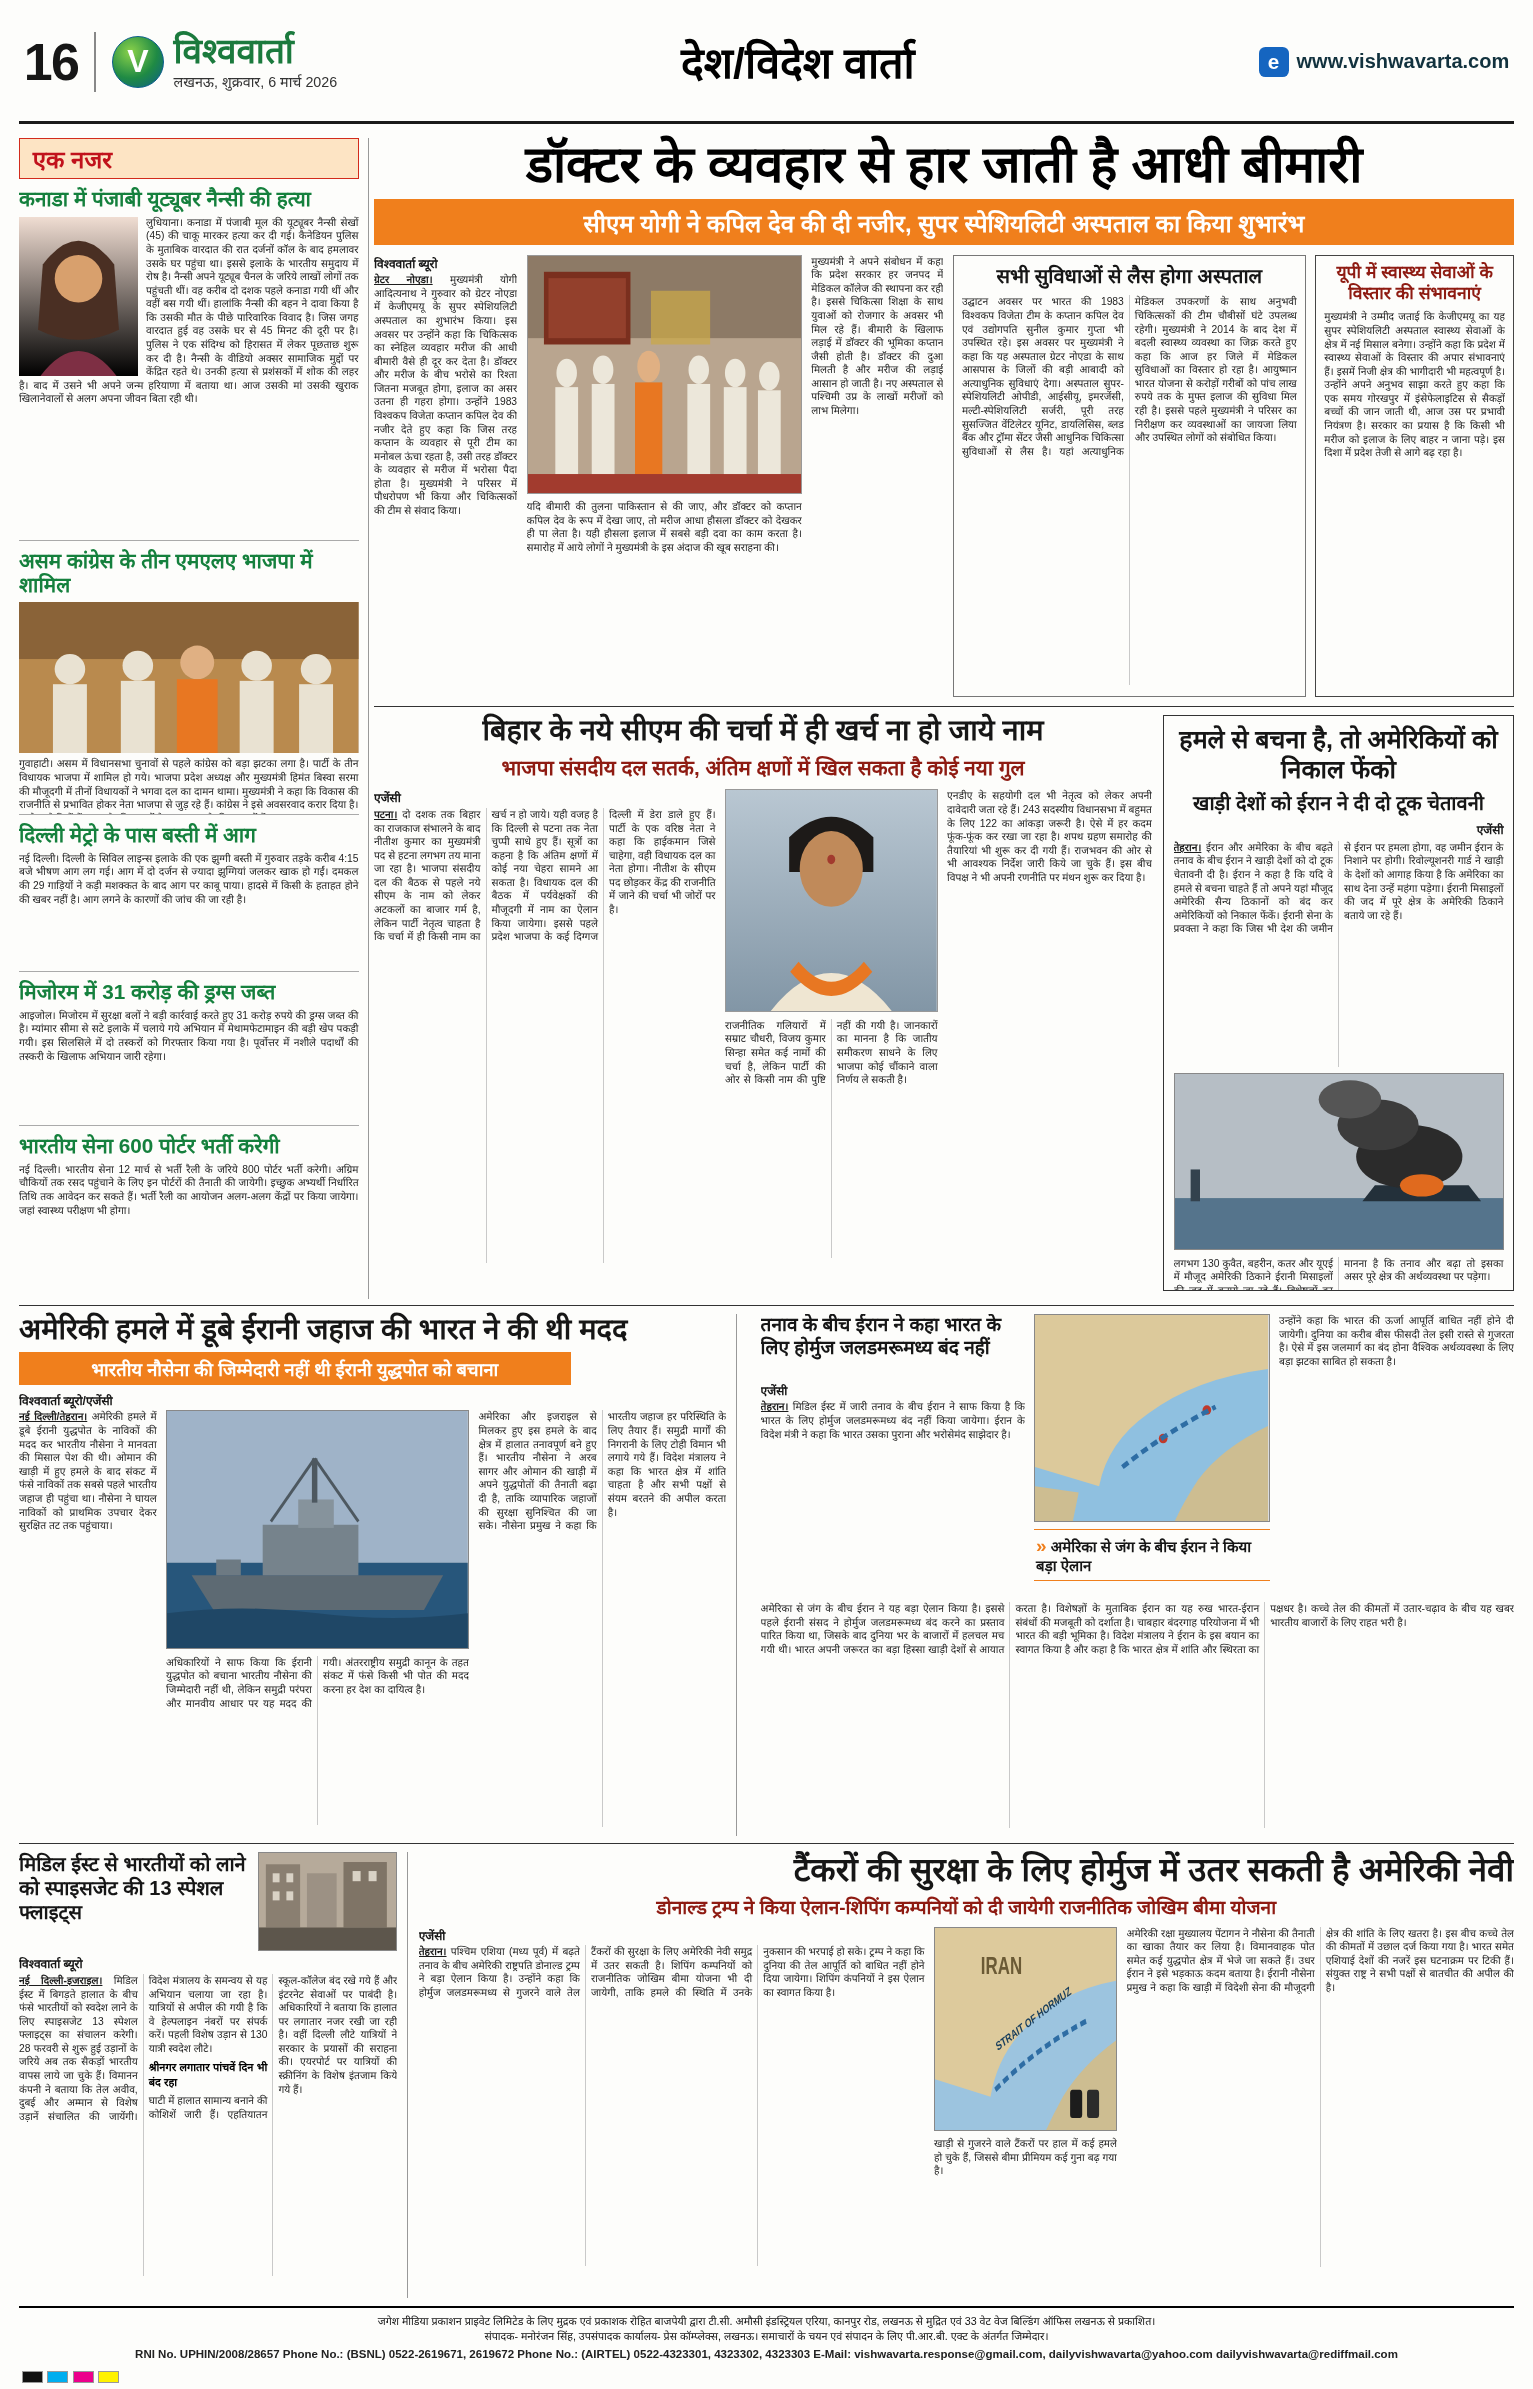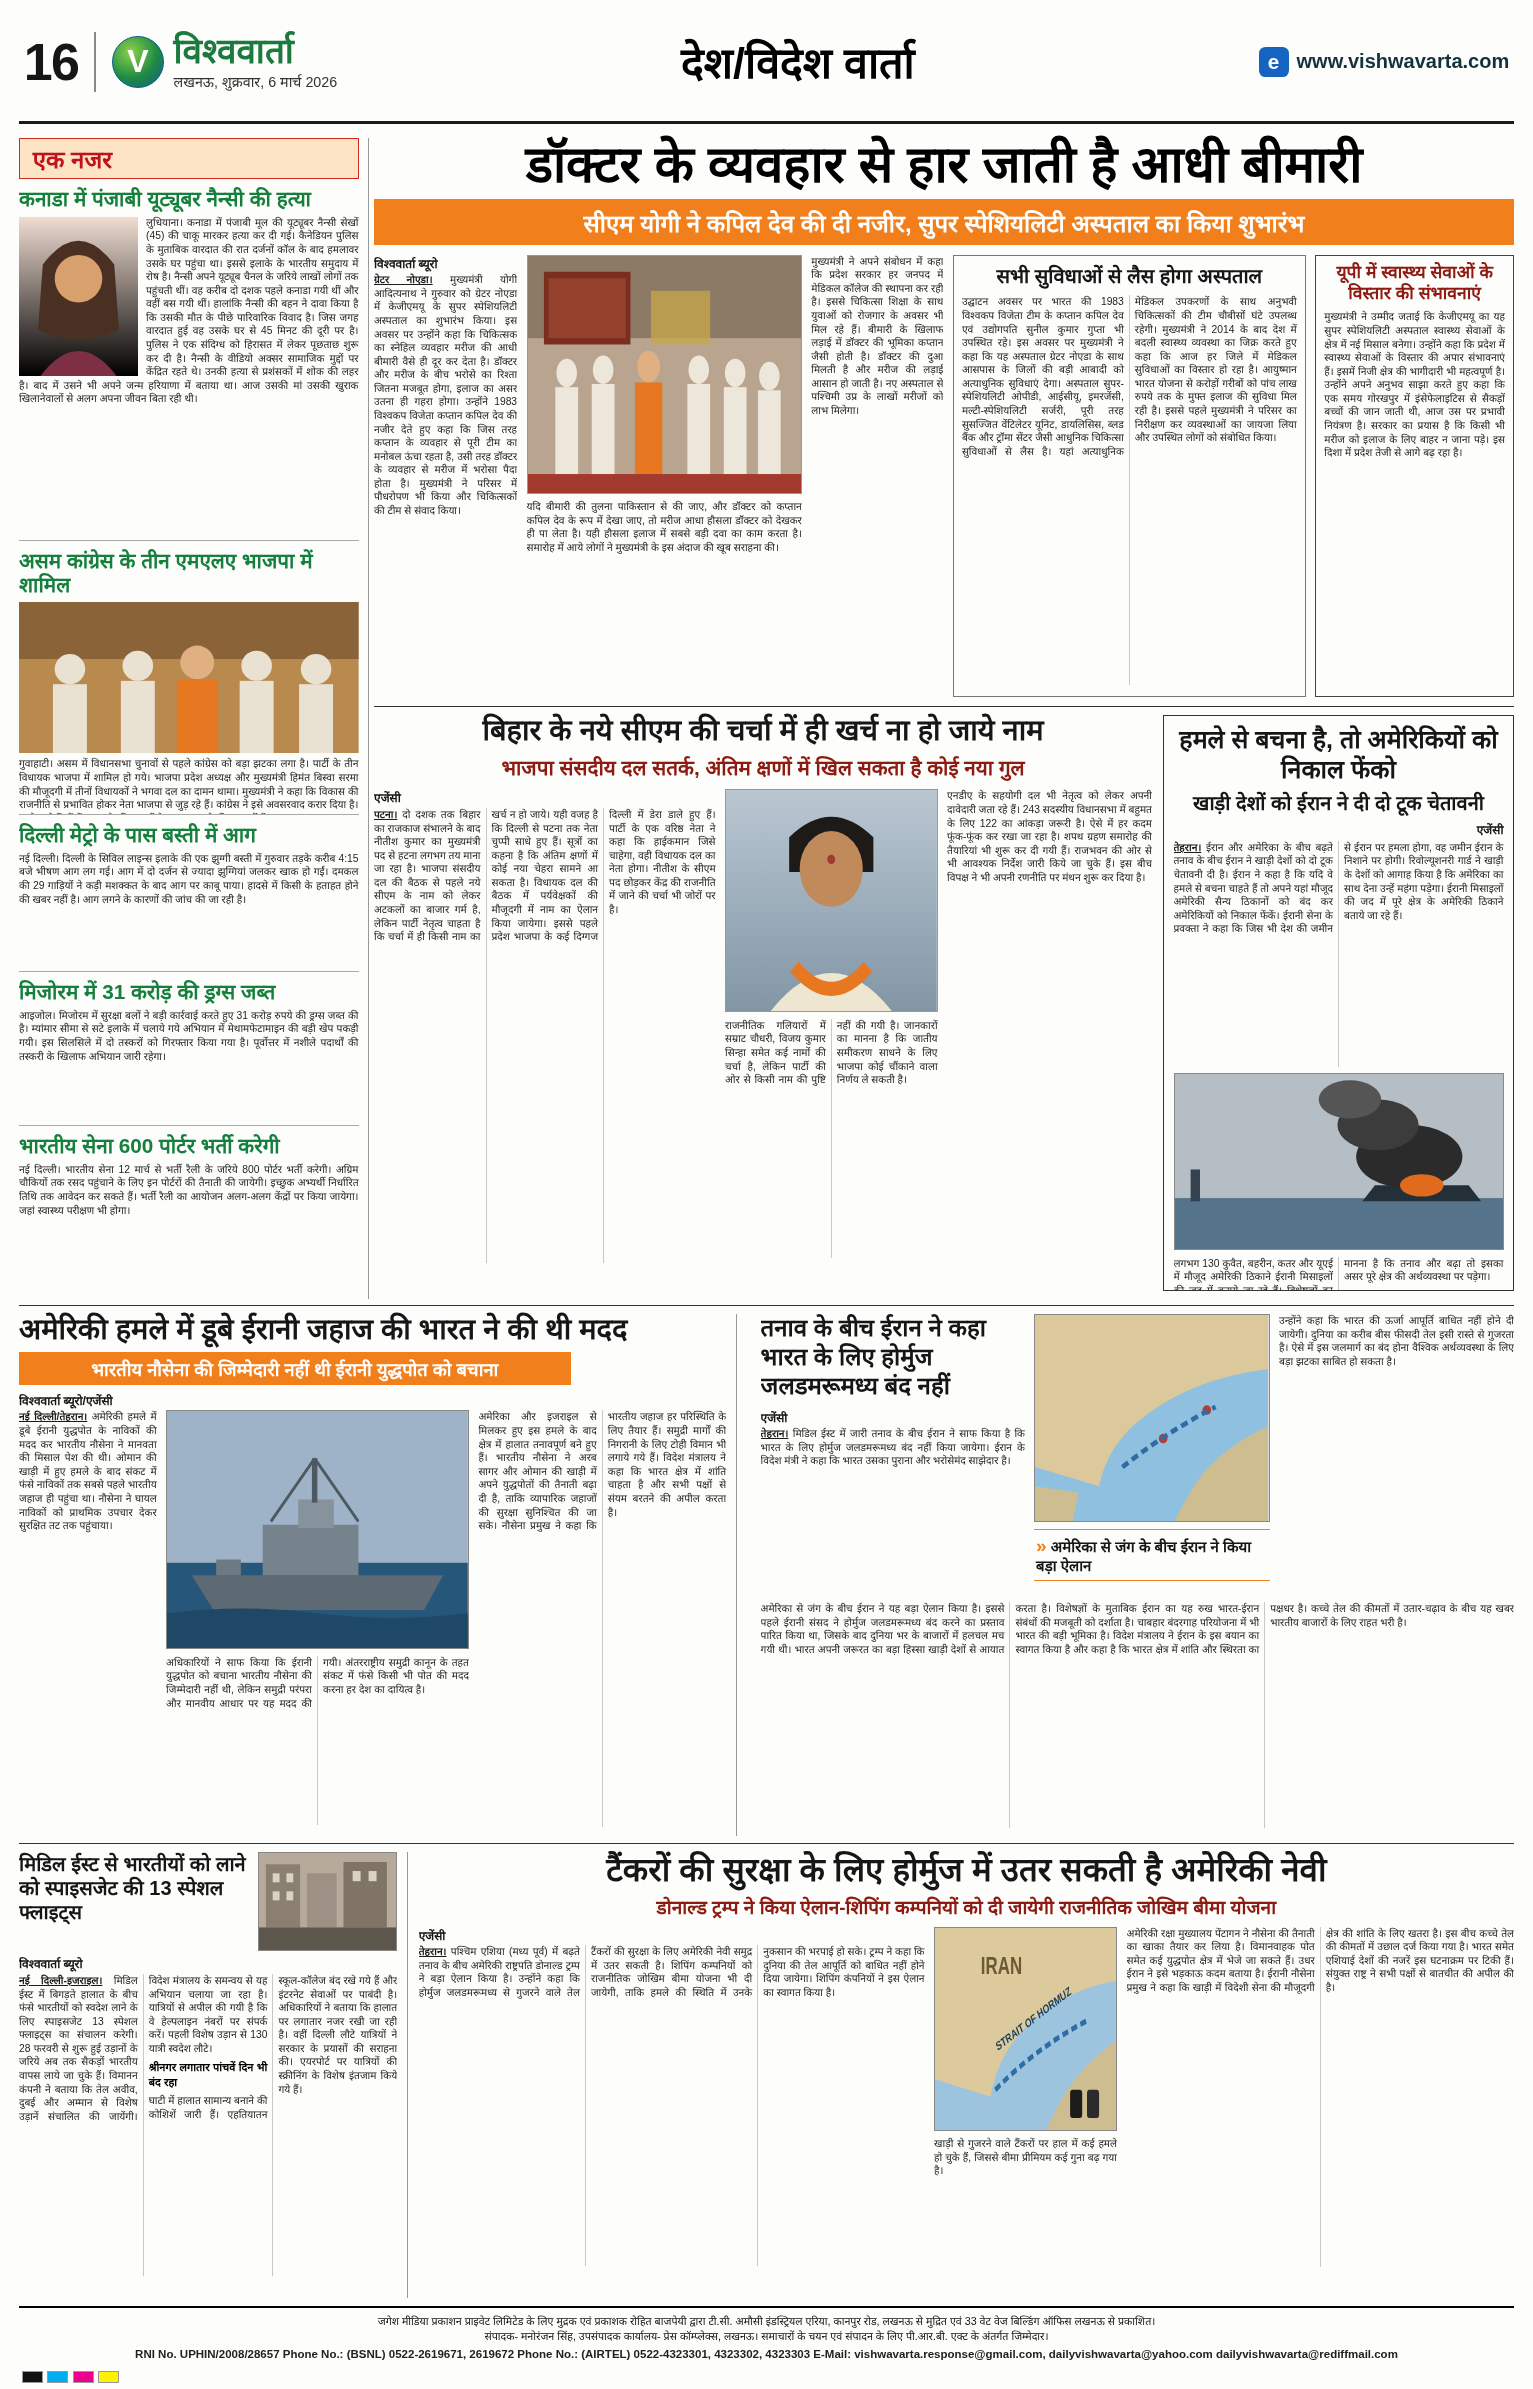--- a/index.html
+++ b/index.html
@@ -83,39 +83,39 @@
     padding:4px 8px; width:78%; margin:6.4px 0; }
   .ship-body { display:flex; gap:9.5px; height:417px; overflow:hidden; }
   .ship-colA { width:20%; }
   .ship-photo-col { width:44%; display:flex; flex-direction:column; gap:6.4px; }
   .ship-photo { width:100%; height:239px; border:0.8px solid #888; }
   .ship-colB { width:36%; }
 
   .hormuz { flex:1; min-width:0; }
   .hz-top { display:flex; gap:9.5px; height:280px; overflow:hidden; }
   .hz-colA { width:36%; }
-  .hz-headline { font-size:24px; font-weight:800; line-height:1.2; margin-bottom:8px; }
+  .hz-headline { font-size:19px; font-weight:800; line-height:1.2; margin-bottom:22px; }
   .hz-colB { width:32%; display:flex; flex-direction:column; gap:6.4px; }
   .hz-map { width:100%; height:208px; border:0.8px solid #888; }
   .pullquote { font-size:15px; font-weight:bold; line-height:1.25; border-top:1.6px solid #f07f1c; border-bottom:1.6px solid #f07f1c; padding:4px 1.6px; }
   .pq-mark { color:#f07f1c; font-size:19px; font-weight:bold; }
   .hz-colC { width:32%; }
   .hz-bottom { margin-top:8px; height:226px; overflow:hidden; }
 
   
   .row5 { display:flex; gap:11px; border-top:1.6px solid #333; margin-top:6.4px; padding-top:8px; height:455px; overflow:hidden; }
   .spice { width:26%; border-right:0.8px solid #999; padding-right:9.5px; }
   .spice-hdr { display:flex; gap:8px; margin-bottom:4.8px; }
   .spice-headline { font-size:20px; font-weight:800; line-height:1.2; flex:1; }
   .spice-photo { width:139px; height:99px; flex:none; border:0.8px solid #888; }
   .spice-body { height:302px; }
   .highlight { font-weight:bold; font-size:11px; margin:4.8px 0; color:#000; }
 
   .navy { flex:1; min-width:0; }
-  .navy-headline { font-size:33px; font-weight:800; text-align:center; line-height:1.1; }
+  .navy-headline { font-size:33px; font-weight:800; text-align:right; line-height:1.1; }
   .navy-subhead { font-size:19px; font-weight:bold; color:#8e1b12; text-align:center; margin:6.4px 0; }
   .navy-body { display:flex; gap:9.5px; height:344px; overflow:hidden; }
   .navy-left { width:47%; }
   .navy-map-col { width:17%; display:flex; flex-direction:column; gap:6.4px; }
   .navy-map { width:100%; height:231px; border:0.8px solid #888; }
   .navy-right { width:36%; }
 
   
   .footer { border-top:2.4px solid #000; margin-top:8px; padding:6.4px 32px 3.2px; text-align:center; }
   .f-line { font-size:10.7px; line-height:1.45; color:#111; }

